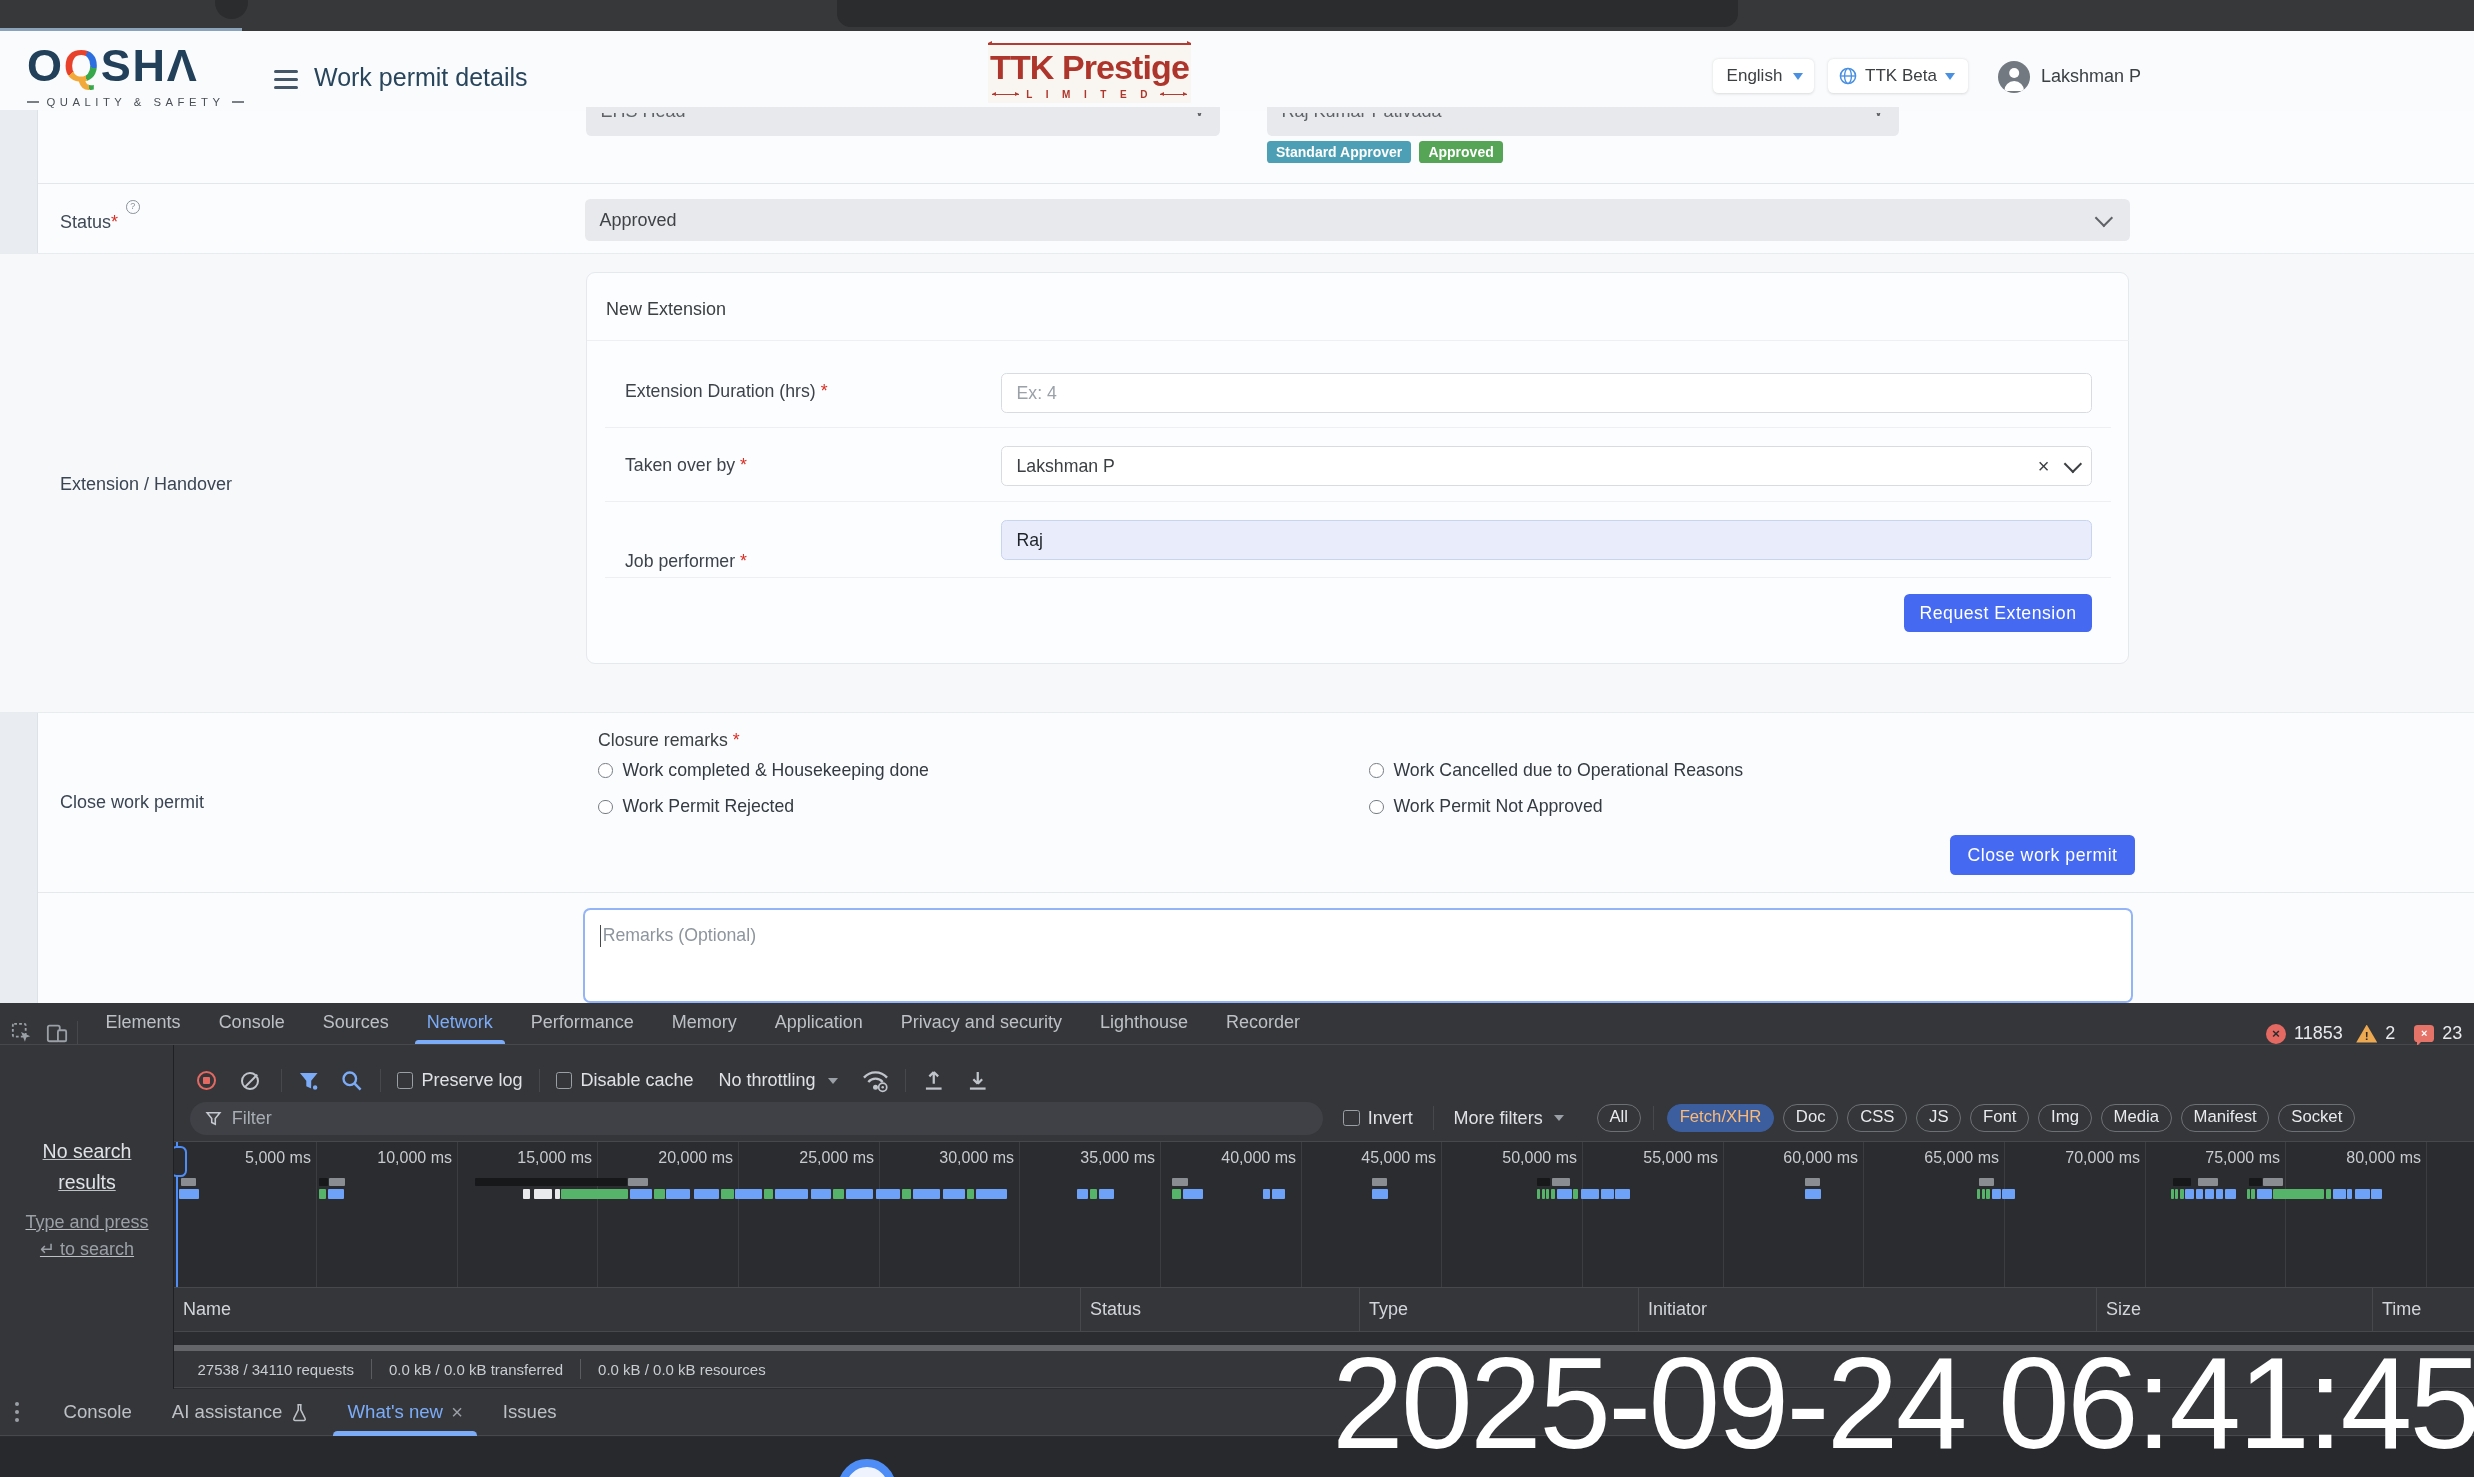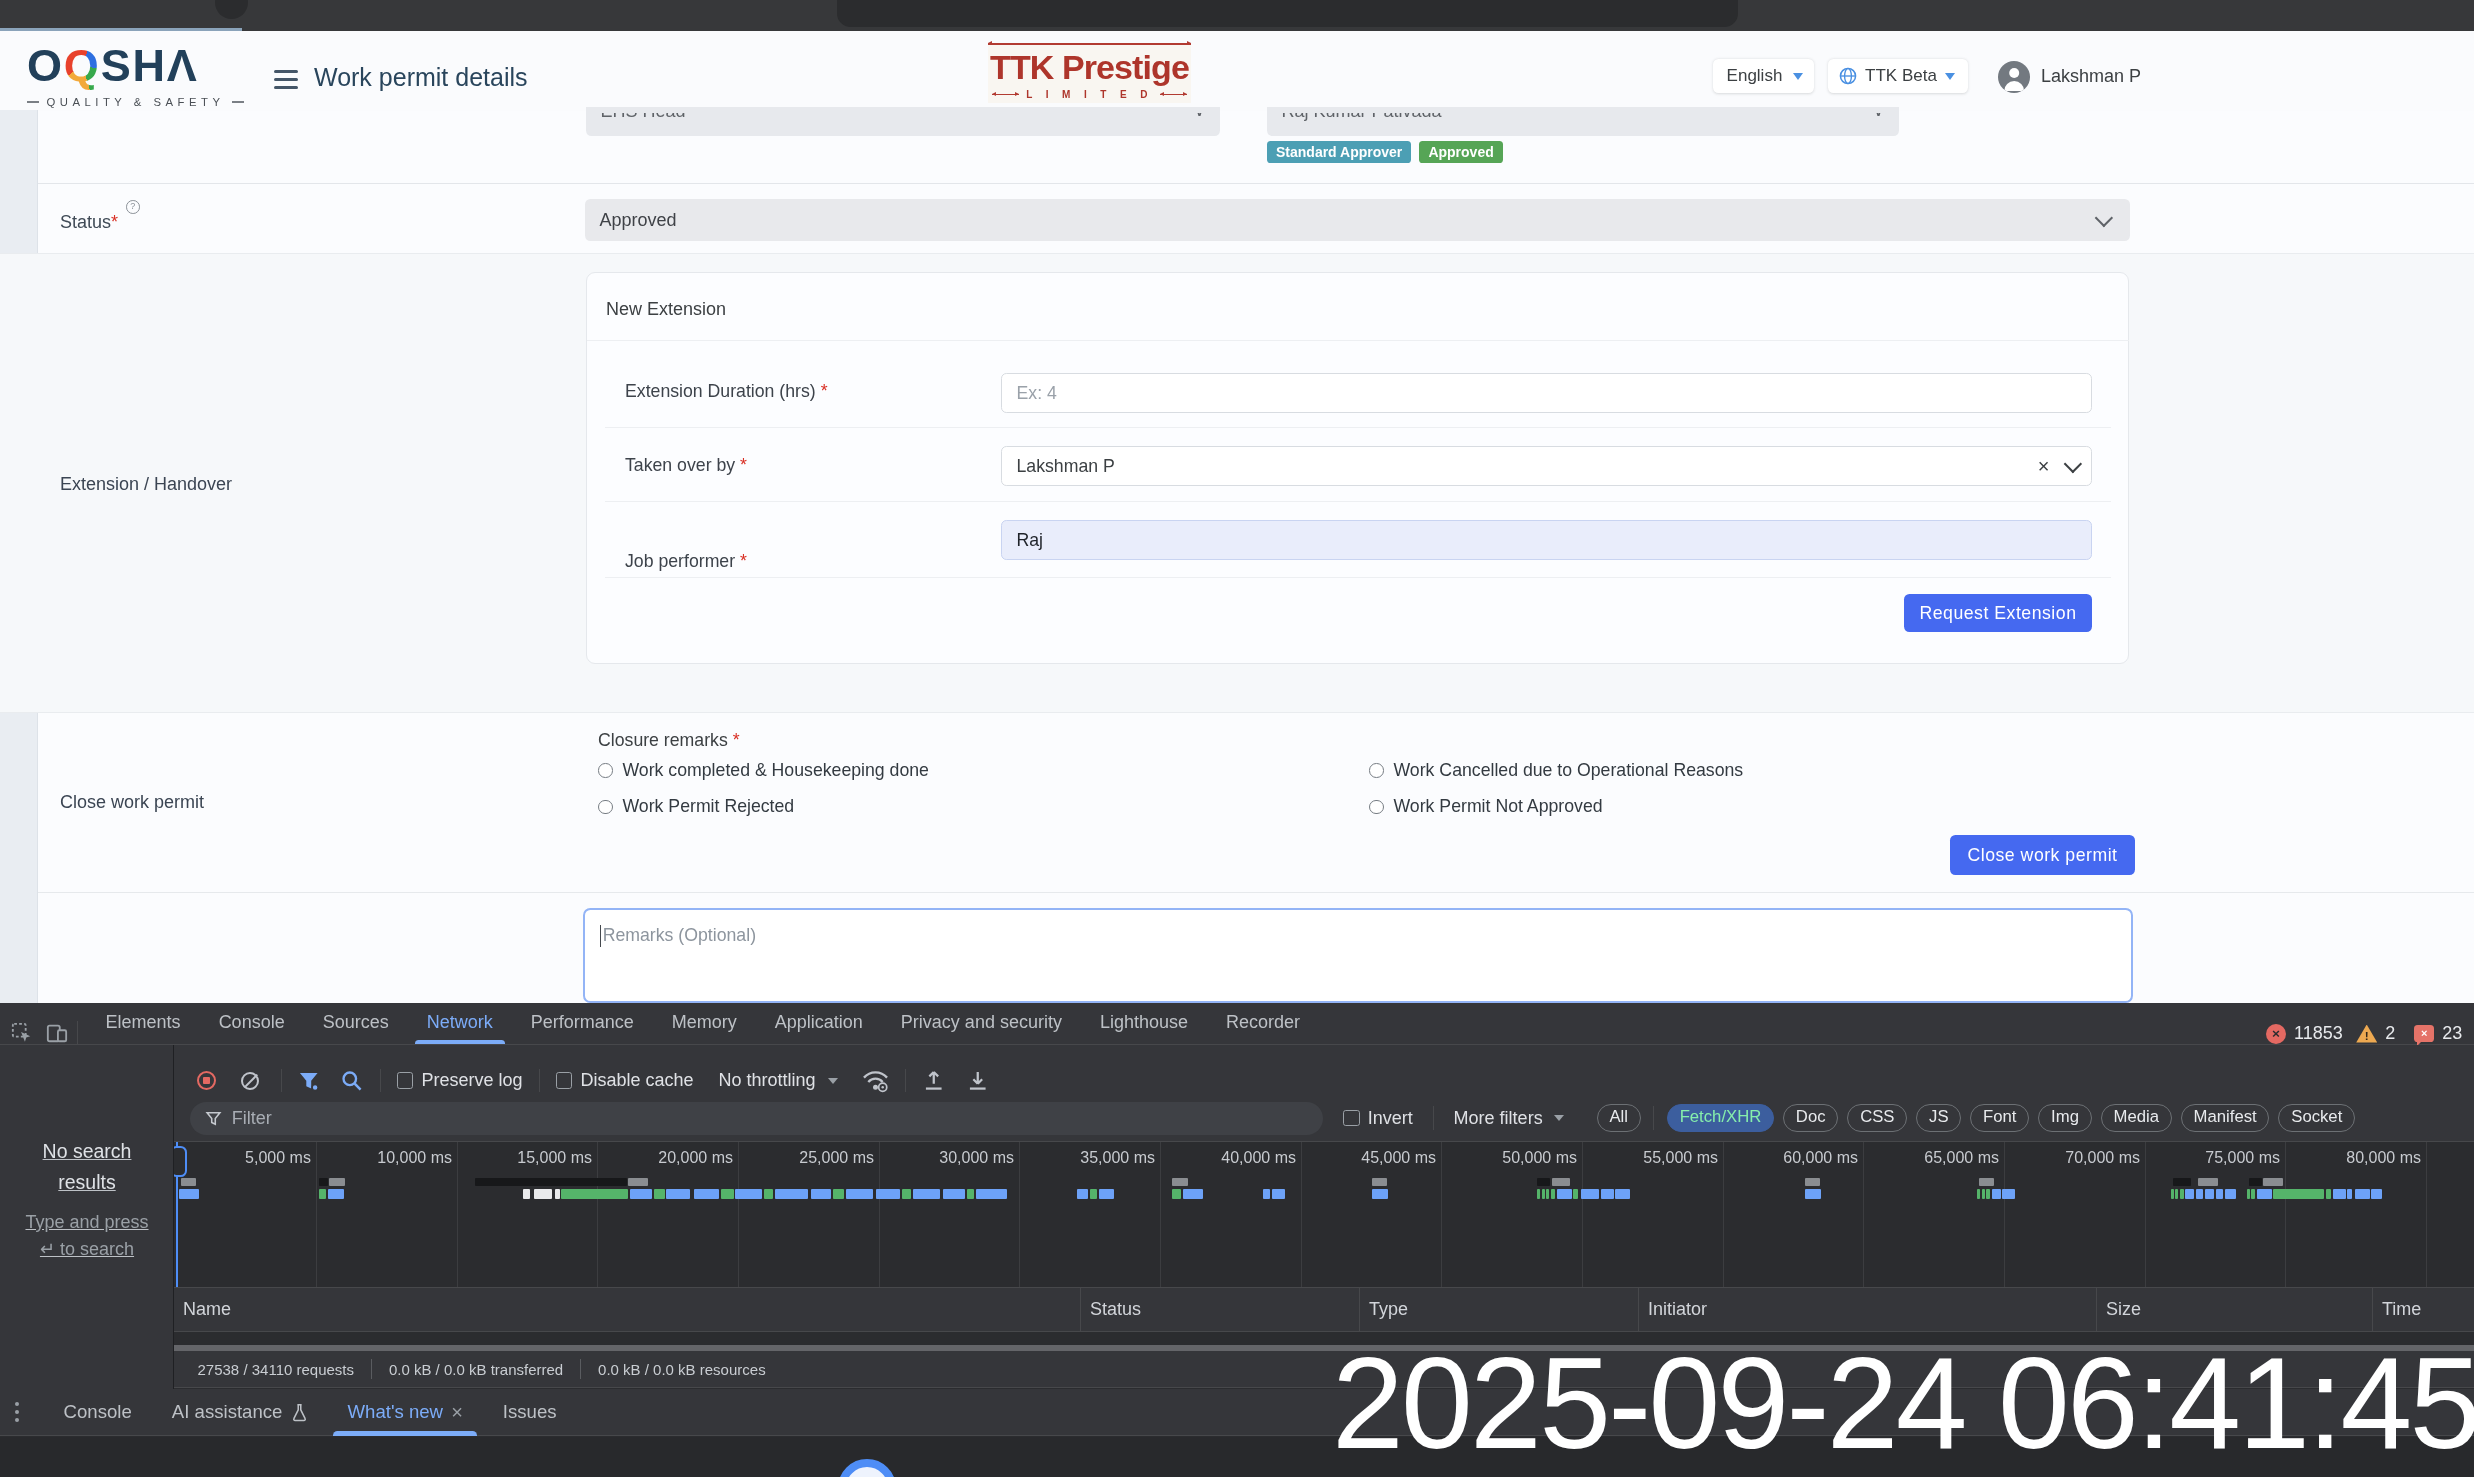--- a/index.html
+++ b/index.html
@@ -140,21 +140,21 @@
   .tb-label { font-size:18px; color:#dfe1e5; margin-left:8.1px; white-space:nowrap; }
   .caret-grey { width:0; height:0; border-left:5.4px solid transparent; border-right:5.4px solid transparent; border-top:6.3px solid #9aa0a6; }
 
   #dt-filter-bar { position:absolute; left:174px; top:92px; width:2301px; height:47px; background:#35363a;
     border-bottom:0.9px solid #47484b; display:flex; align-items:center; }
   #filter-input { margin-left:16.3px; width:1133px; height:33px; border-radius:17px; background:#3f4146;
     display:flex; align-items:center; padding:0 14.5px; gap:10px; }
   #filter-input .ph { font-size:18px; color:#a8adb4; }
   .chips { display:flex; align-items:center; gap:9px; margin-left:33px; }
   .chip { border:1.8px solid #6c7074; border-radius:14.5px; padding:1.8px 11.8px 3.6px; font-size:16.7px; color:#e8eaed; white-space:nowrap; cursor:pointer;}
-  .chip.sel { background:#3c5e9e; border-color:#3c5e9e; color:#86efac; }
+  .chip.sel { background:#3c5e9e; border-color:#3c5e9e; color:#fdba74; }
 
   #dt-timeline { position:absolute; left:174px; top:139px; width:2301px; height:145px; background:#2b2c2f; overflow:hidden; }
   .tick-line { position:absolute; top:0; width:0.9px; height:145px; background:#3c3d40; }
   .tick-label { position:absolute; top:7.2px; width:136px; text-align:right; font-size:16px; color:#c8cbd0; white-space:nowrap; }
   .seg { position:absolute; border-radius:0.9px; }
   .seg.top { top:36px; height:8.1px; } .seg.bot { top:47px; height:10px; }
   #tl-blue-line { position:absolute; left:1.8px; top:0; width:2.7px; height:145px; background:#4e8df6; }
   #tl-grip { position:absolute; left:-3.6px; top:3.6px; width:16.3px; height:31px; border:2.7px solid #4e8df6; border-radius:6.3px; background:#2b2c2f; }
 
   #net-header { position:absolute; left:174px; top:284px; width:2301px; height:45px; background:#35363a;

